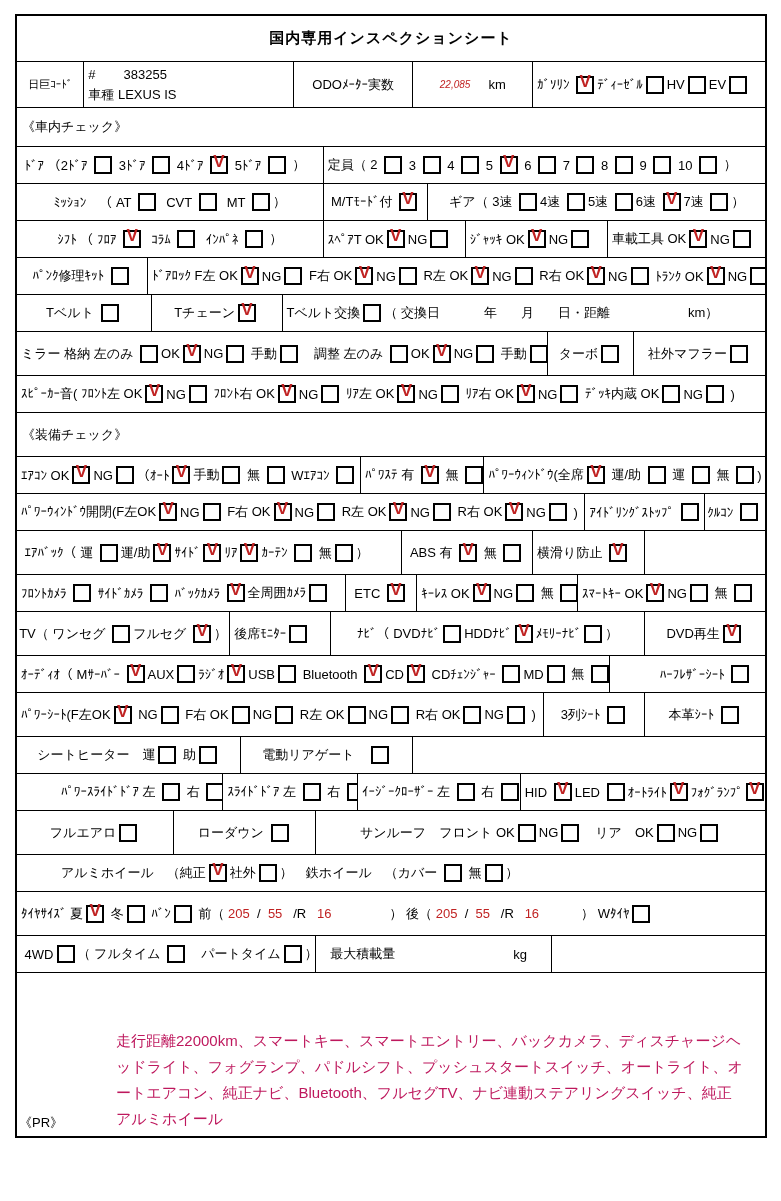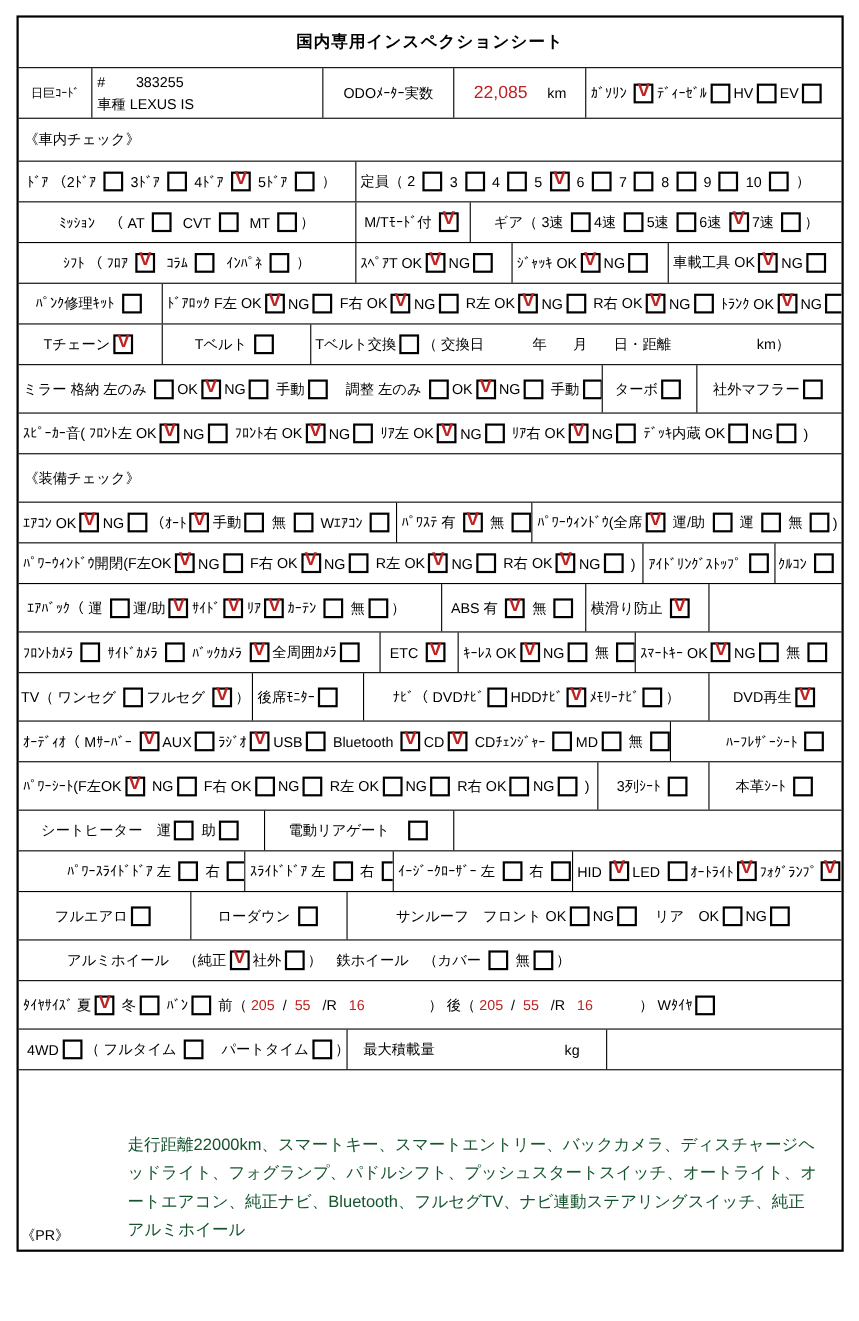--- a/index.html
+++ b/index.html
@@ -13,39 +13,39 @@
   .cell.block{display:block;padding-top:3px;line-height:20px;}
   .t{white-space:pre;}
   .title-row{justify-content:center;align-items:center;font-weight:bold;font-size:15px;letter-spacing:1px;}
   .section-row{display:flex;align-items:center;padding-left:5px;border-bottom:1px solid #000;font-size:13px;box-sizing:border-box;}
   .cb{position:relative;display:inline-block;flex:none;width:14px;height:14px;border:2px solid #000;margin:0 3px;background:#fff;vertical-align:-3px;}
   .cb.on::after{content:"V";position:absolute;left:-3px;top:-5px;width:20px;text-align:center;color:#c02222;font-weight:bold;font-size:17px;line-height:18px;}
   .red{color:#c02222;white-space:pre;}
   .sp{display:inline-block;flex:none;}
   .pr-row{display:flex;align-items:flex-end;padding:4px 6px 4px 2px;box-sizing:border-box;gap:45px;}
   .pr-label{flex:none;width:52px;font-size:13px;padding-top:2px;}
-  .pr-text{flex:1;color:#14532d;font-size:15px;line-height:26px;padding-right:14px;}
+  .pr-text{flex:1;color:#be185d;font-size:15px;line-height:26px;padding-right:14px;}
 </style>
 </head>
 <body>
 
 <div class="sheet">
     <div class="row title-row" style="height: 46px;">
       <span>国内専用インスペクションシート</span>
     </div>
     <div class="row" style="height: 46px;">
       <div class="cell center" style="width: 9%; font-size: 11px;">
         <span class="t">日巨ｺｰﾄﾞ</span>
       </div>
       <div class="cell block" style="width: 28%;"><span class="t">#</span><span class="sp" style="width: 28px;"></span><span class="t">383255</span><br><span class="t">車種 LEXUS IS</span></div>
       <div class="cell center" style="width: 16%;">
         <span class="t">ODOﾒｰﾀｰ実数</span>
       </div>
       <div class="cell center" style="width: 16%;">
-        <span class="red" style="font-size: 16px;">22,085</span>
+        <span class="red" style="font-size: 10px; font-style: italic;">22,085</span>
         <span class="sp" style="width: 18px;"></span>
         <span class="t">km</span>
       </div>
       <div class="cell" style="width: 31%;">
         <span class="t">ｶﾞｿﾘﾝ </span>
         <span class="cb on"></span>
         <span class="t">ﾃﾞｨｰｾﾞﾙ</span>
         <span class="cb"></span>
         <span class="t">HV</span>
         <span class="cb"></span>
@@ -169,27 +169,27 @@
         <span class="cb on"></span>
         <span class="t">NG</span>
         <span class="cb"></span>
         <span class="t"> ﾄﾗﾝｸ OK</span>
         <span class="cb on"></span>
         <span class="t">NG</span>
         <span class="cb"></span>
       </div>
     </div>
     <div class="row" style="height: 37px;">
+      <div class="cell center" style="width: 18%;">
+        <span class="t">Tベルト </span>
+        <span class="cb"></span>
+      </div>
       <div class="cell center" style="width: 17.5%;">
         <span class="t">Tチェーン</span>
         <span class="cb on"></span>
-      </div>
-      <div class="cell center" style="width: 18%;">
-        <span class="t">Tベルト </span>
-        <span class="cb"></span>
       </div>
       <div class="cell" style="width: 64.5%;">
         <span class="t">Tベルト交換</span>
         <span class="cb"></span>
         <span class="t">（ 交換日</span>
         <span class="sp" style="width: 44px;"></span>
         <span class="t">年</span>
         <span class="sp" style="width: 24px;"></span>
         <span class="t">月</span>
         <span class="sp" style="width: 24px;"></span>

